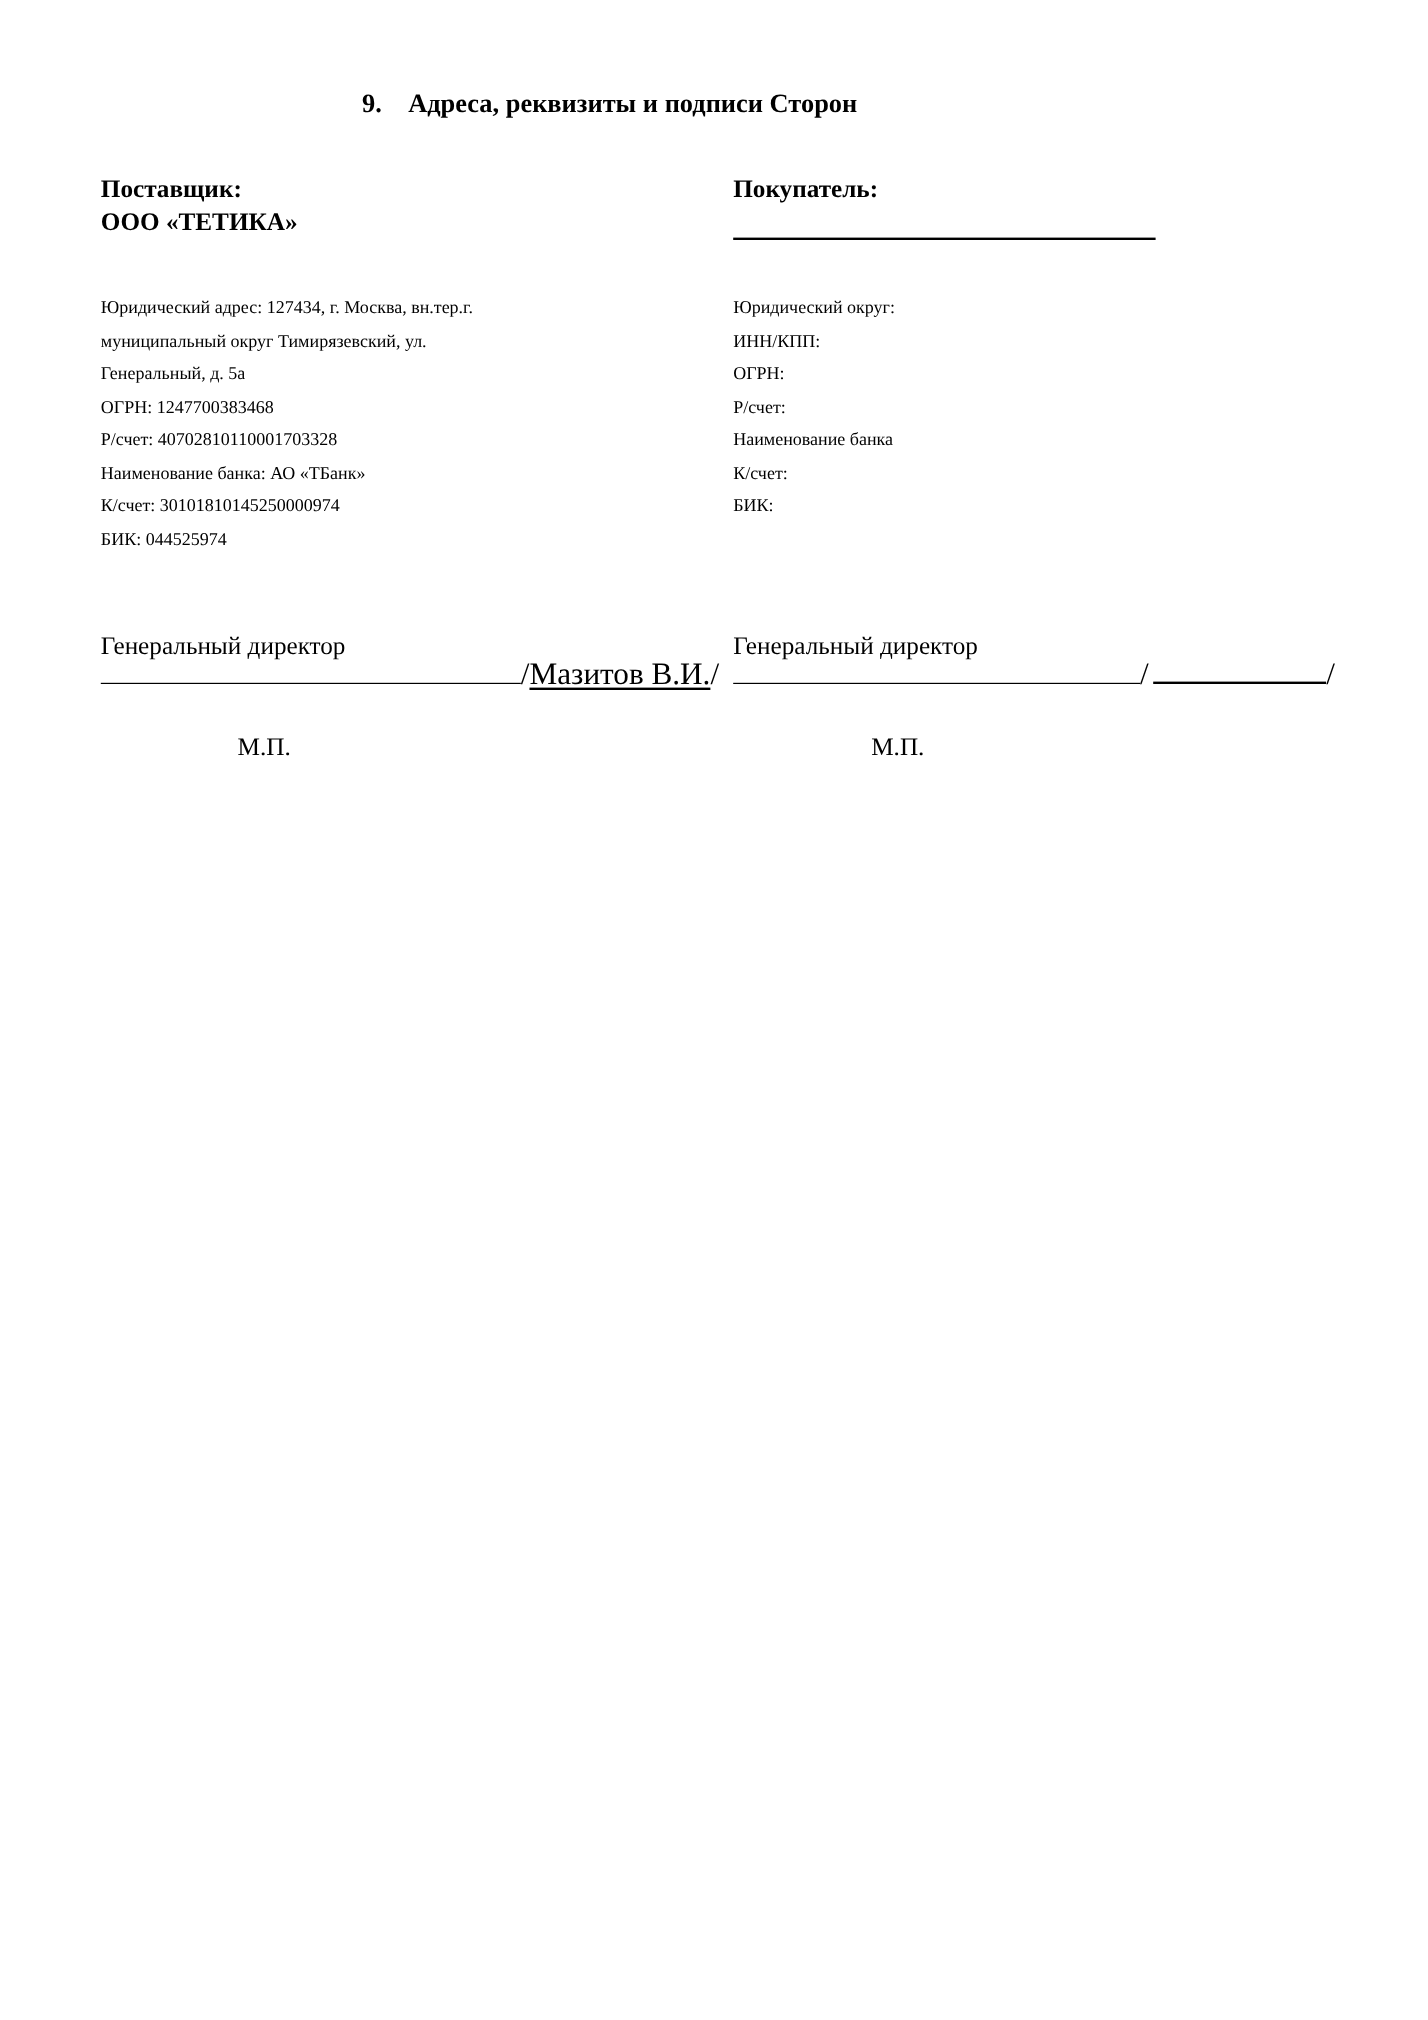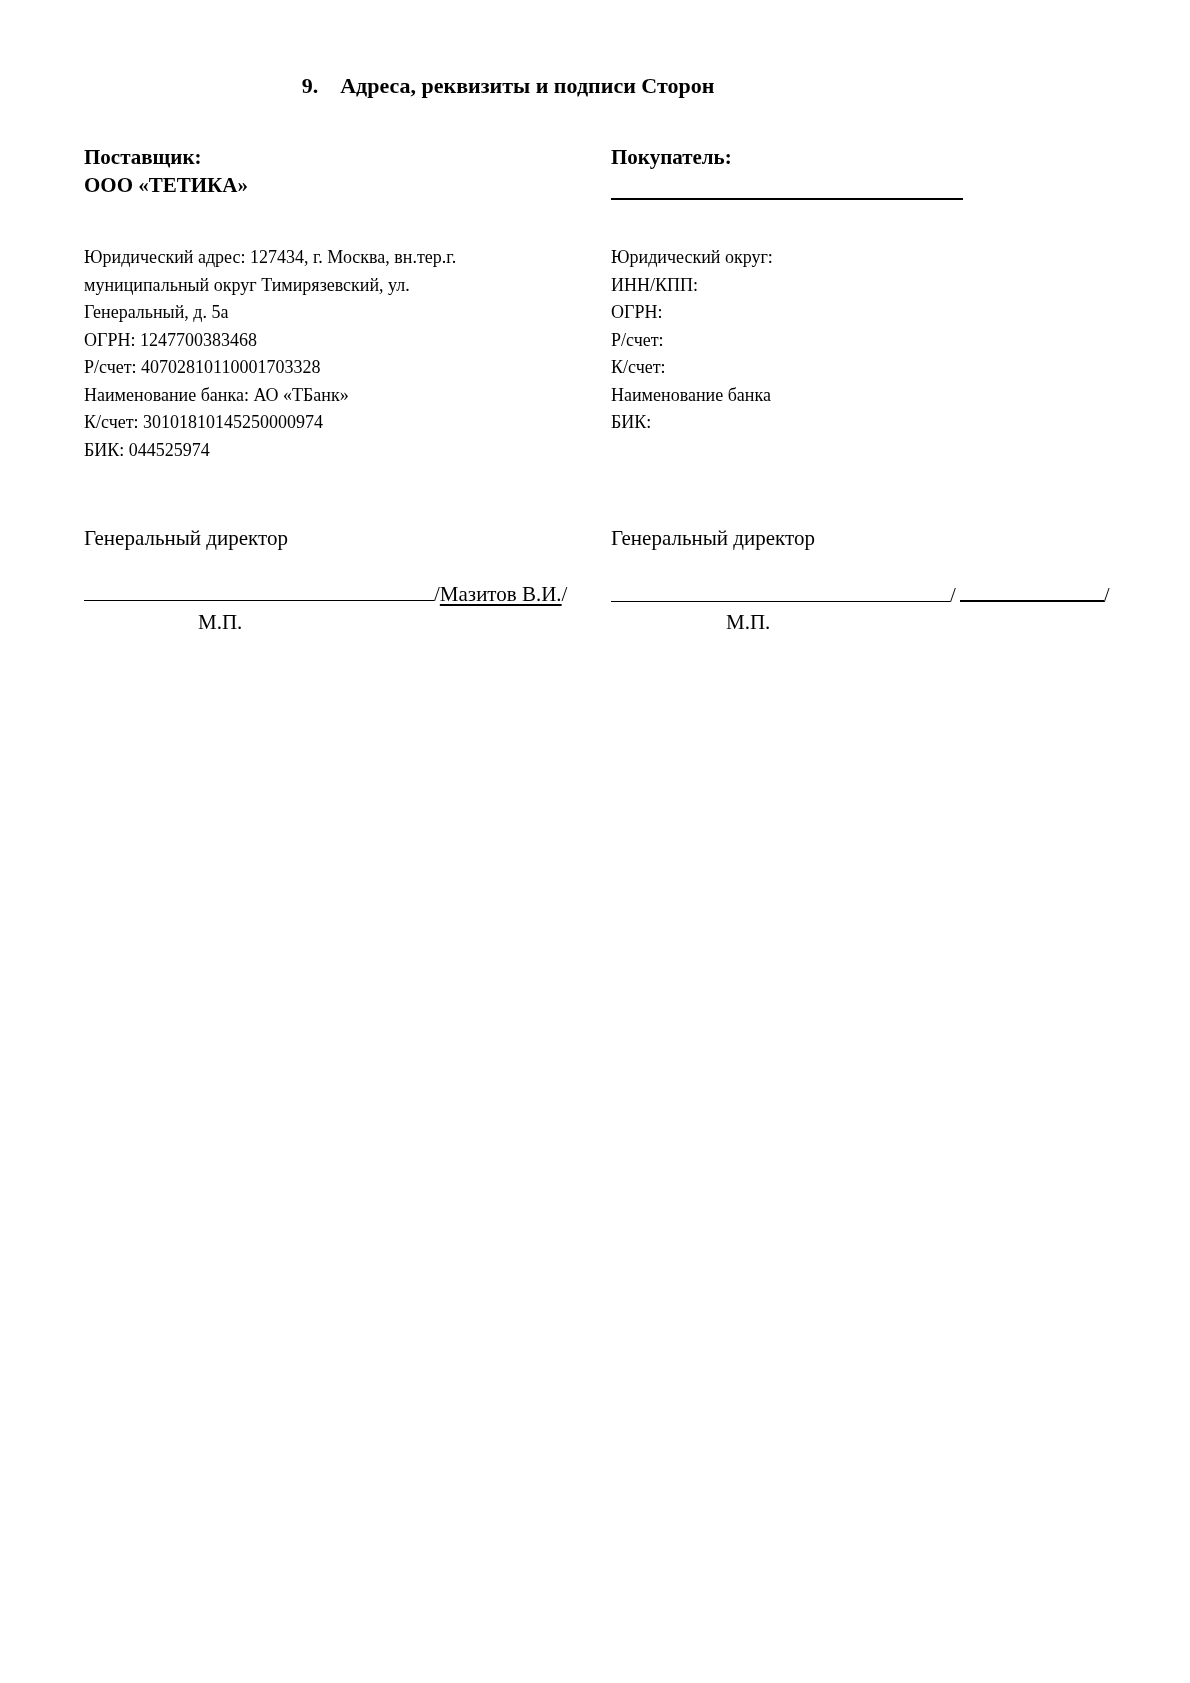--- a/index.html
+++ b/index.html
@@ -49,38 +49,38 @@
     }
     .blank-org {
       display: block;
       width: 352px;
       height: 26px;
       border-bottom: 2.5px solid #000;
     }
     .details {
       position: absolute;
       top: 244px;
-      font-size: 18px;
+      font-size: 15px;
       line-height: 27.5px;
     }
     .details.left { left: 84px; width: 520px; }
     .details.right { left: 611px; width: 520px; }
     .details div { white-space: nowrap; }
     .position {
       position: absolute;
       top: 525px;
       font-size: 21px;
       line-height: 27px;
     }
     .position.left { left: 84px; }
     .position.right { left: 611px; }
     .sign-row {
       position: absolute;
-      top: 580px;
-      font-size: 21px;
+      top: 548px;
+      font-size: 26px;
       line-height: 27px;
       white-space: nowrap;
     }
     .sign-row.left { left: 84px; }
     .sign-row.right { left: 611px; }
     .sig-line {
       display: inline-block;
       vertical-align: baseline;
       border-bottom: 1px solid #000;
       height: 20px;
@@ -134,22 +134,22 @@
   <div>Наименование банка: АО «ТБанк»</div>
   <div>К/счет: 30101810145250000974</div>
   <div>БИК: 044525974</div>
 </div>
 
 <div class="details right">
   <div>Юридический округ:</div>
   <div>ИНН/КПП:</div>
   <div>ОГРН:</div>
   <div>Р/счет:</div>
+  <div>Наименование банка</div>
   <div>К/счет:</div>
-  <div>Наименование банка</div>
   <div>БИК:</div>
 </div>
 
 <div class="position left">Генеральный директор</div>
 <div class="position right">Генеральный директор</div>
 
 <div class="sign-row left">
   <span class="sig-line left-line"></span><span>/</span><span class="name-underlined">Мазитов В.И.</span><span>/</span>
 </div>
 

